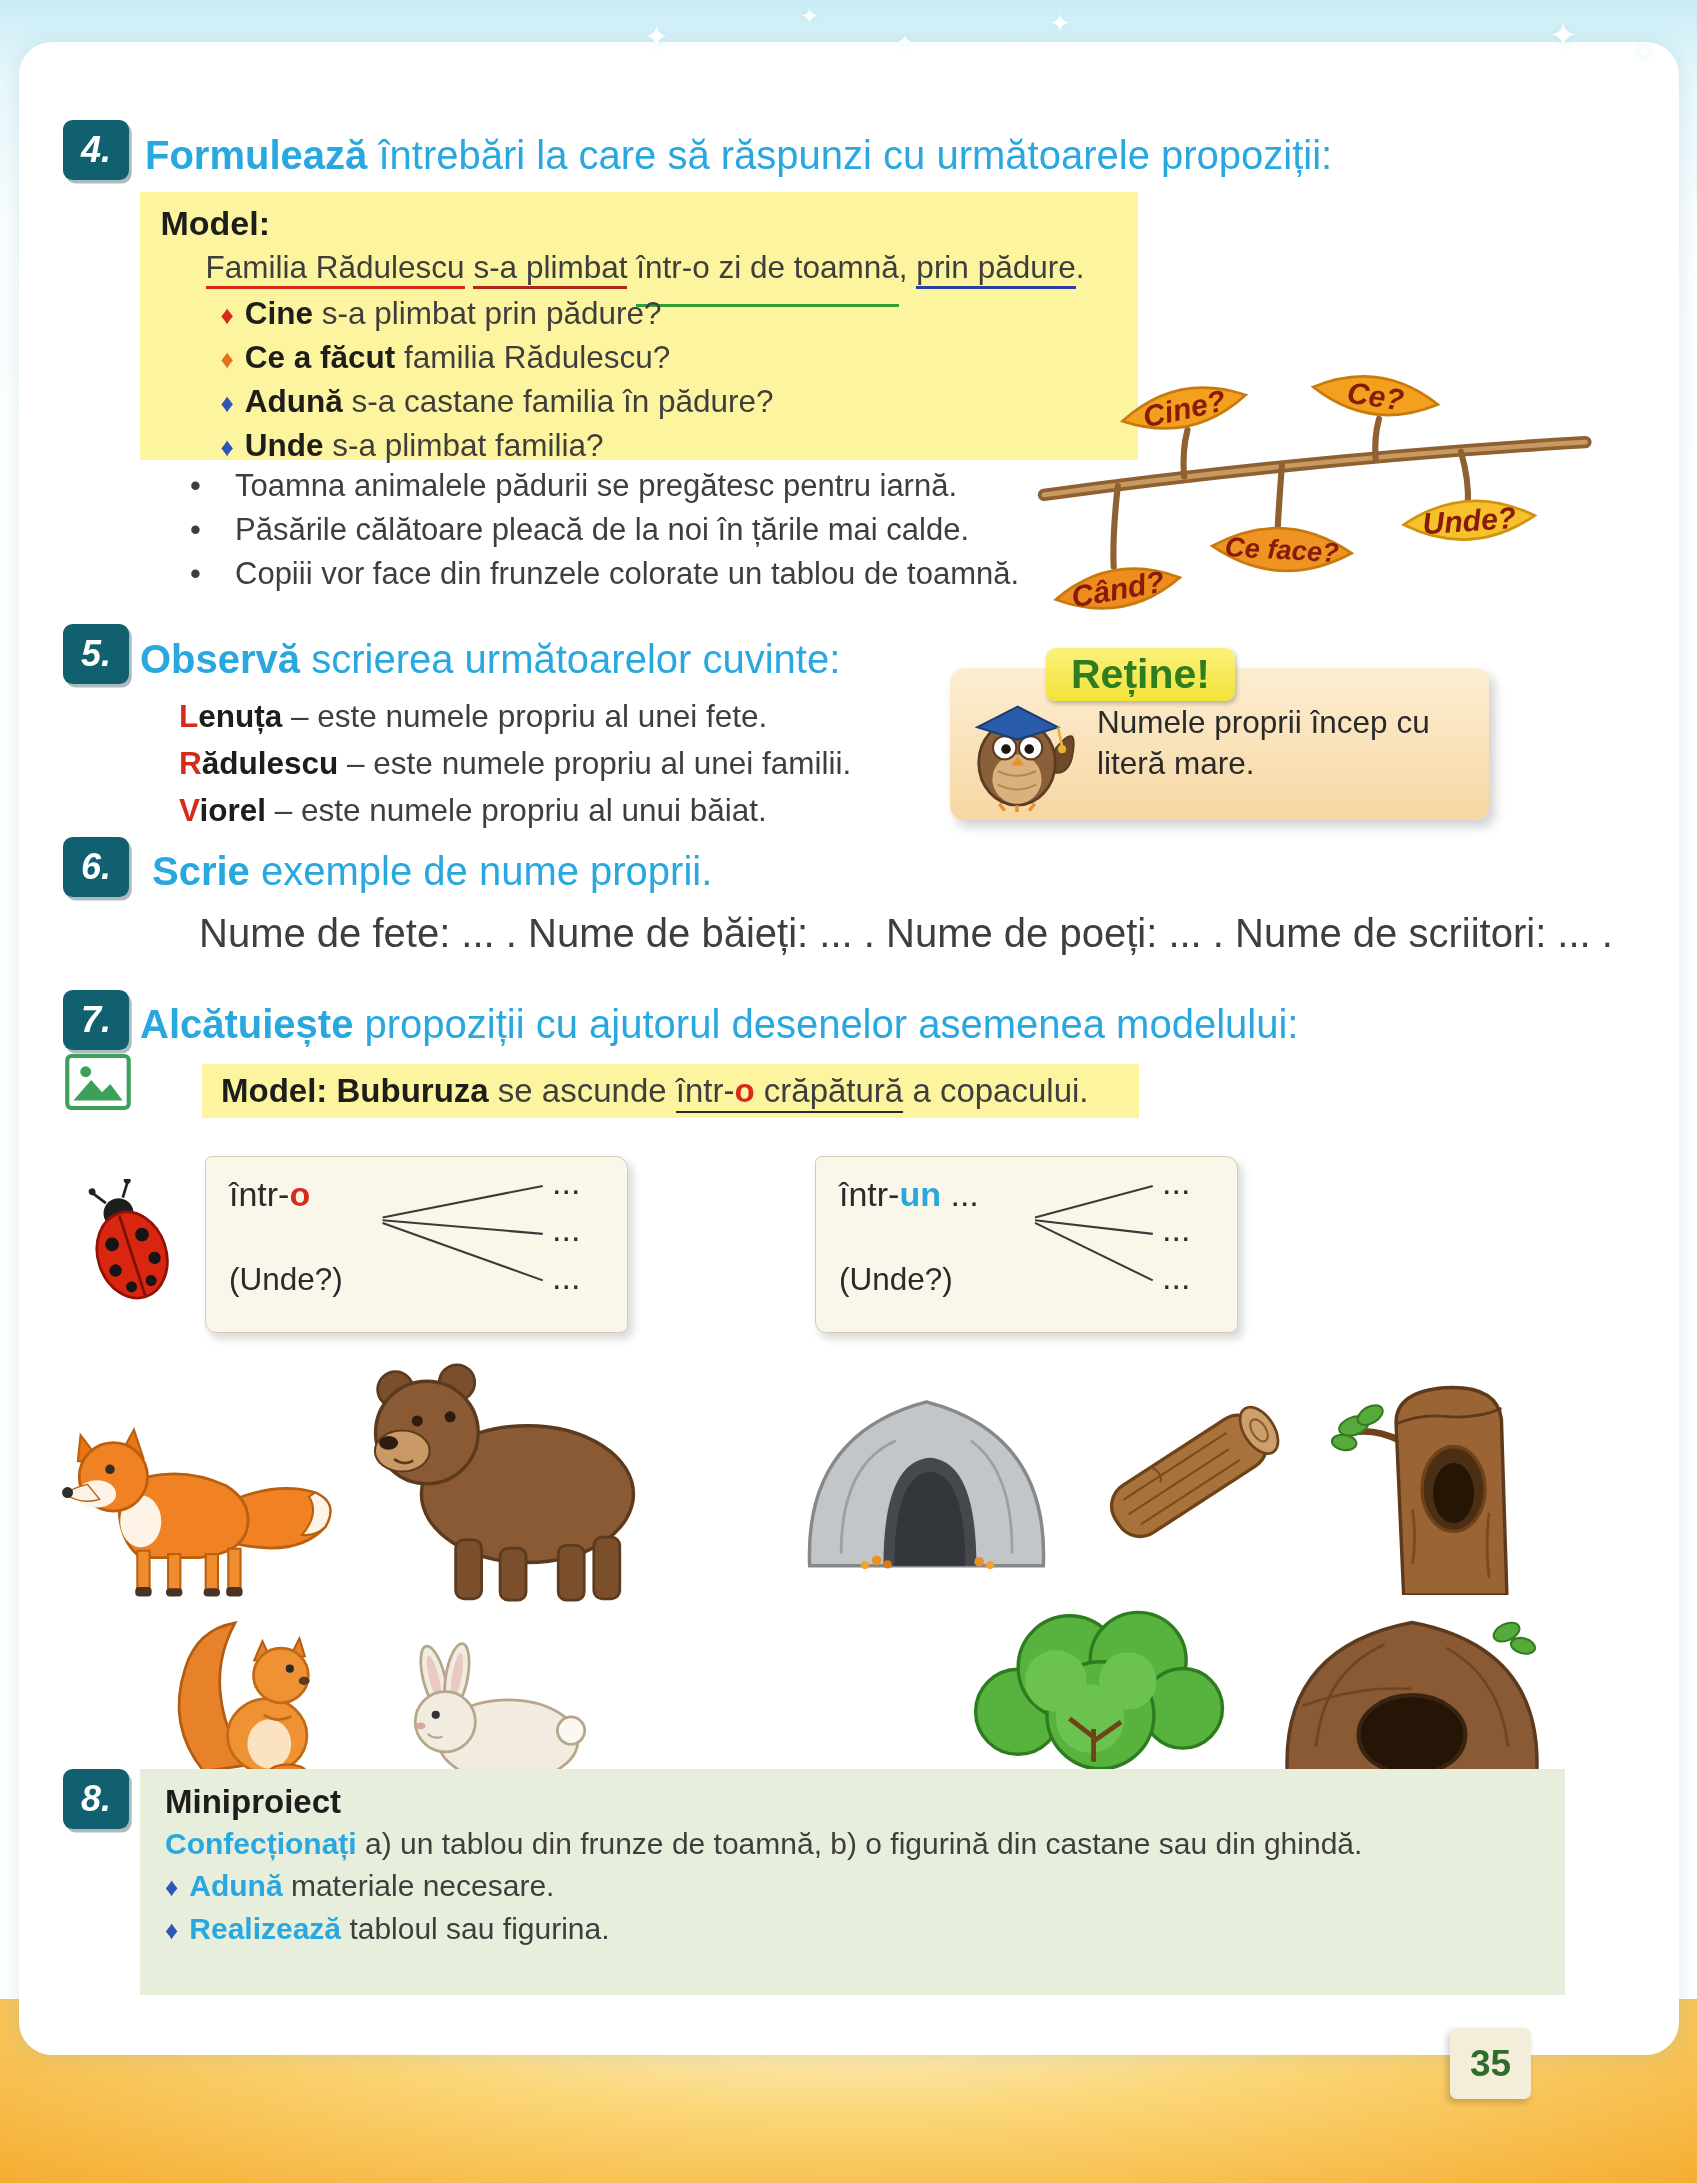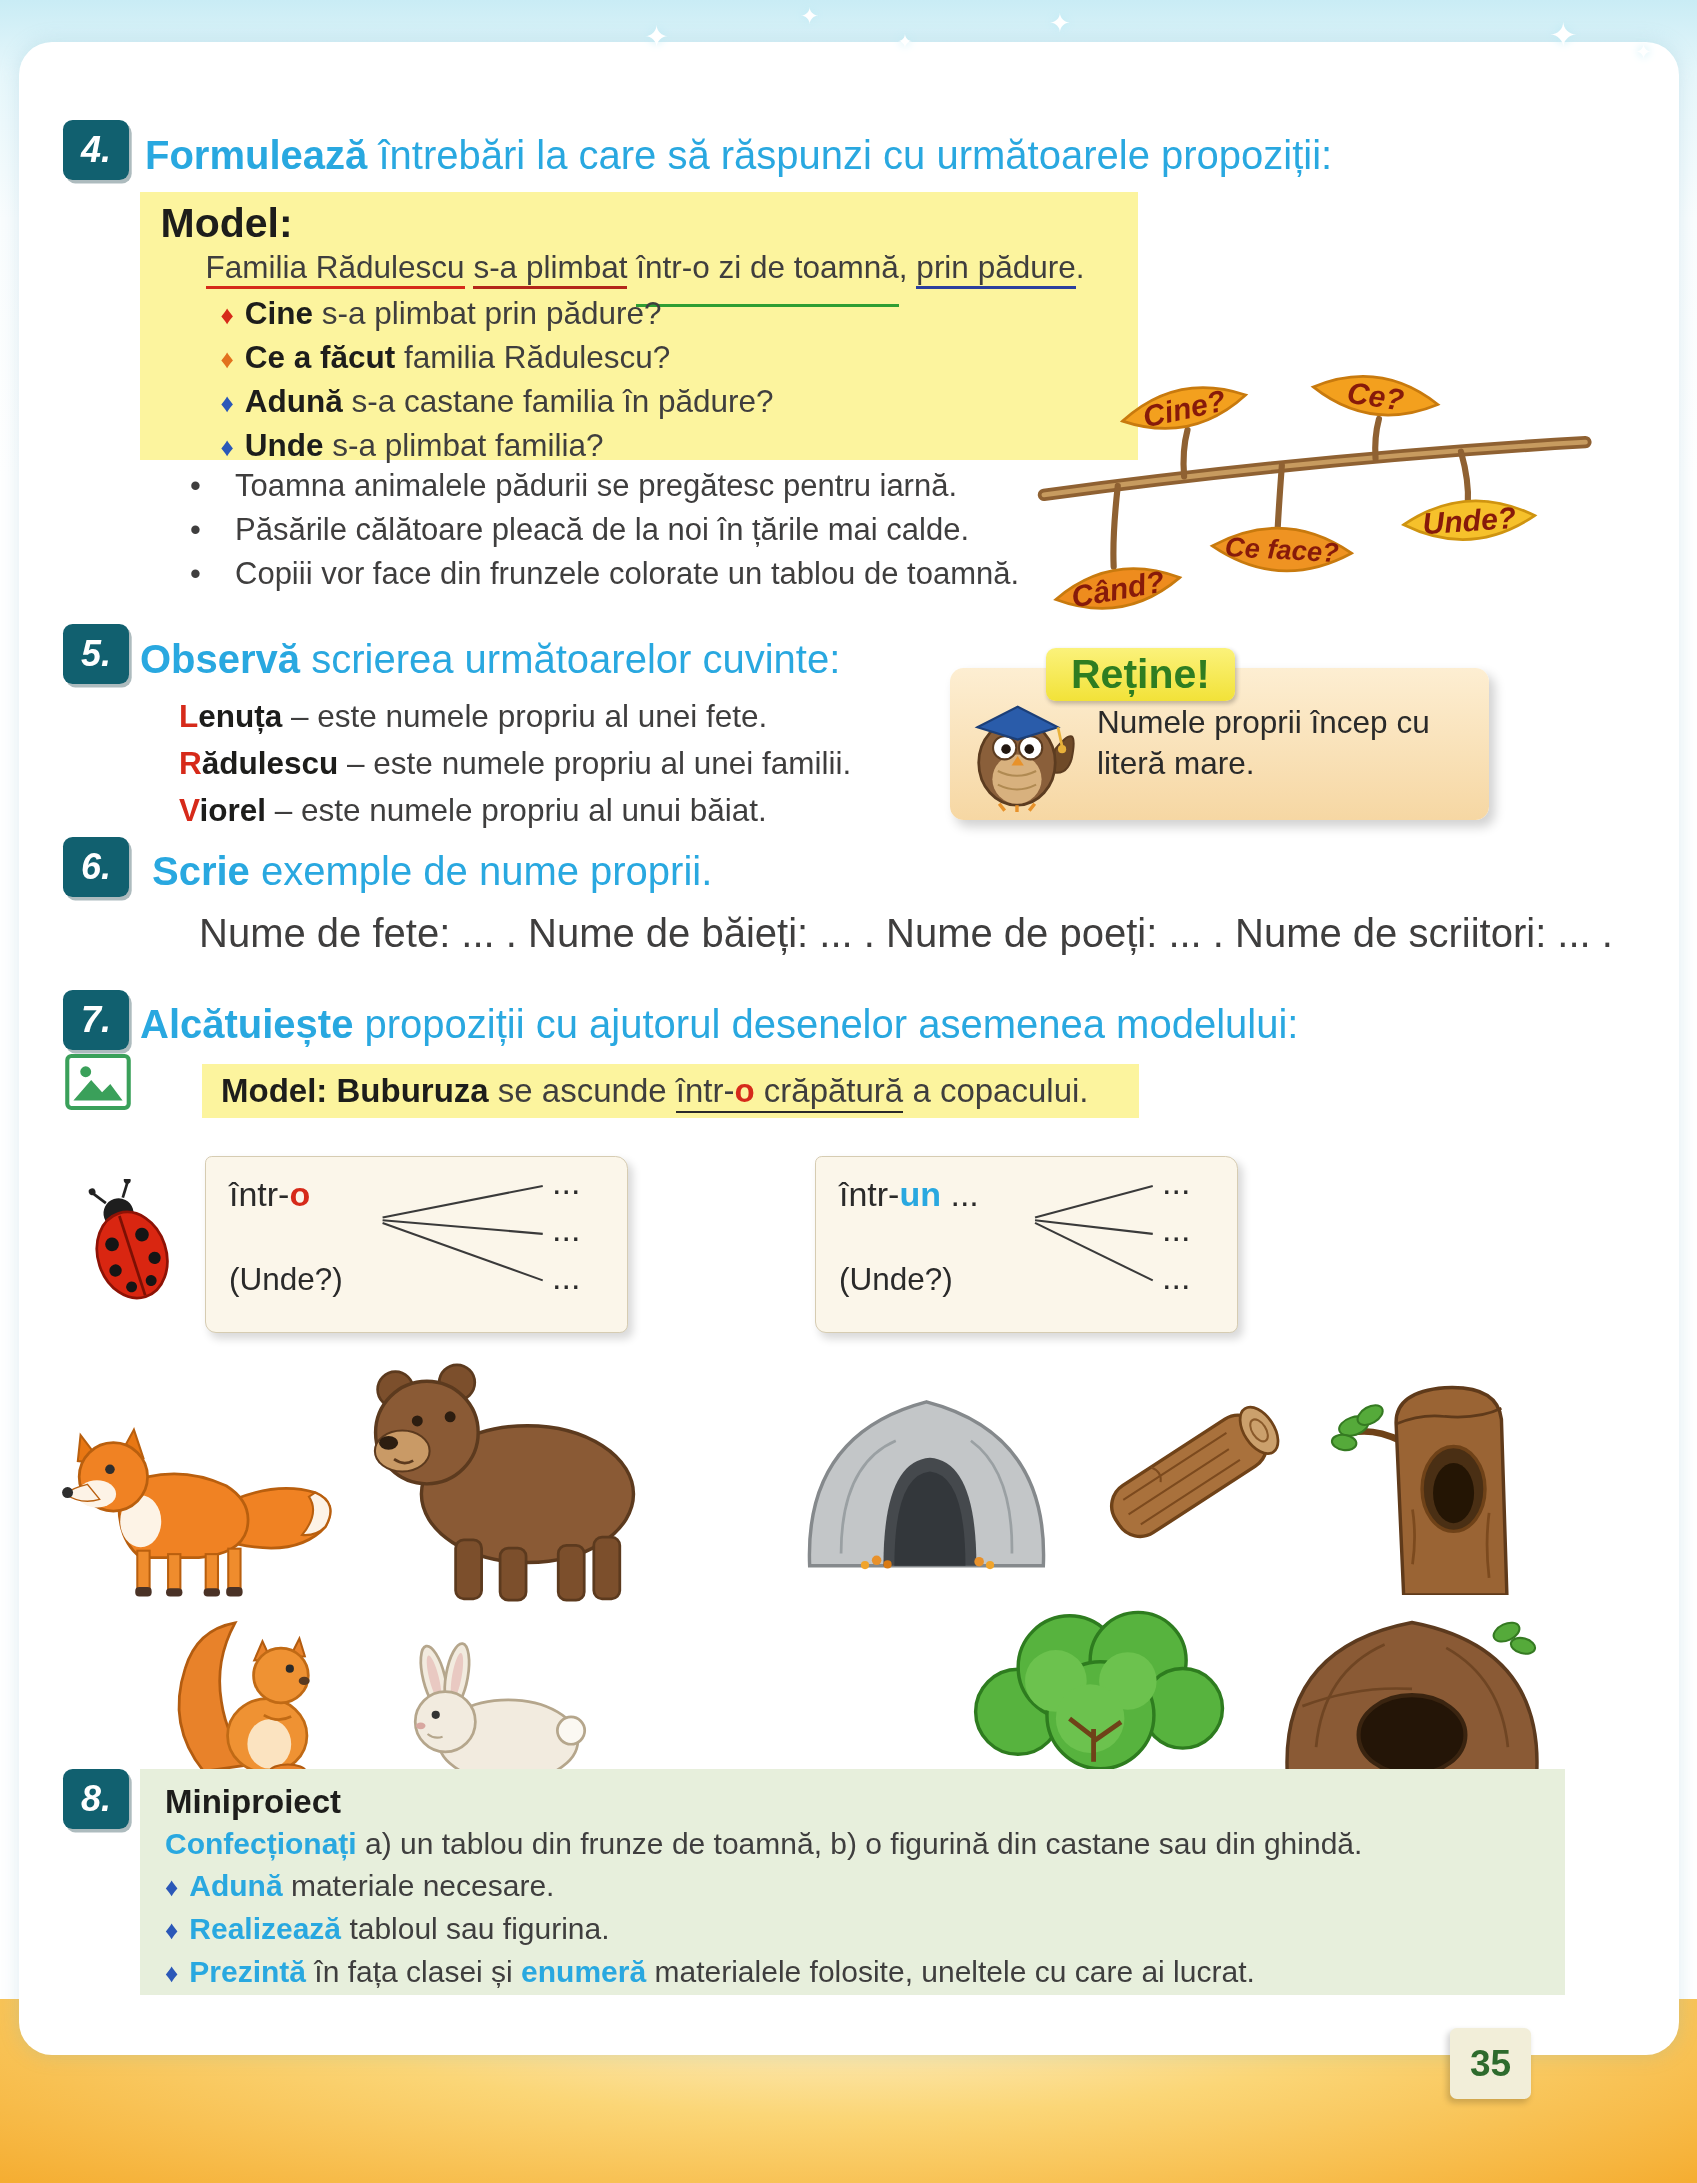--- a/index.html
+++ b/index.html
@@ -11,21 +11,21 @@
   .sheet{position:absolute;left:19px;top:42px;width:1660px;height:2013px;background:#fff;
         border-radius:33px;box-shadow:0 0 20.5px rgba(120,180,200,.25)}
   .abs{position:absolute}
   .sparkle{position:absolute;color:#fff;text-shadow:0 0 9.6px #bdeaf4}
   .badge{position:absolute;width:66px;height:60px;background:#11606f;border-radius:9.6px;color:#fff;
         font-size:36px;font-weight:bold;font-style:italic;display:flex;align-items:center;justify-content:center;
         box-shadow:2.7px 3.4px 0 rgba(20,60,70,.35)}
   .ex-title{position:absolute;font-size:40px;color:#29a8e0;white-space:nowrap}
   .ex-title b{font-weight:bold}
   .model-box{position:absolute;left:140px;top:192px;width:998px;height:268px;background:#fcf49e;padding:11px 20.5px}
-  .model-label{font-size:41px;font-weight:bold;color:#1d1d1b;line-height:40px}
+  .model-label{font-size:34px;font-weight:bold;color:#1d1d1b;line-height:40px}
   .model-sentence{margin:5.5px 0 6.8px 45px;font-size:31.5px;color:#3f3e3e;white-space:nowrap}
   .u-red{border-bottom:3.4px solid #d62a1a;padding-bottom:1.4px}
   .u-red2{border-bottom:3.4px solid #b3261a;padding-bottom:1.4px}
   .u-green{border-bottom:3.4px solid #2f9e33;padding-bottom:19px}
   .u-blue{border-bottom:3.4px solid #2b3f9e;padding-bottom:1.4px}
   .q-line{margin-left:60px;font-size:31.5px;color:#3f3e3e;line-height:42px;white-space:nowrap}
   .q-line b{color:#1d1d1b}
   .dm{font-size:26px;margin-right:11px}
   .dm-red{color:#d62a1a}.dm-orange{color:#e2711d}.dm-blue{color:#2b58b8}
   .bullets{position:absolute;left:190px;top:464px;width:893px}
@@ -374,18 +374,17 @@
       <ellipse cx="362" cy="112" rx="18" ry="11" transform="rotate(15 362 112)"></ellipse>
     </g>
   </svg>
 
   <div class="badge" style="left:63px;top:1769px">8.</div>
   <div class="mini-box">
     <div class="mini-head">Miniproiect</div>
     <div class="mini-line"><span class="blue-b">Confecționați</span><span> a) un tablou din frunze de toamnă, b) o figurină din castane sau din ghindă.</span></div>
     <div class="mini-line"><span class="dm dm-blue">♦</span><span class="blue-b">Adună</span><span> materiale necesare.</span></div>
     <div class="mini-line"><span class="dm dm-blue">♦</span><span class="blue-b">Realizează</span><span> tabloul sau figurina.</span></div>
-    <div class="mini-line"><span class="dm dm-blue">♦</span><span class="blue-b">Prezintă</span><span> în fața clasei și </span><span class="blue-b">enumeră</span><span> materialele folosite, uneltele cu care ai lucrat.</span></div>
   </div>
 
   <div class="page-tab">35</div>
 </div>
 
 
 </body></html>

